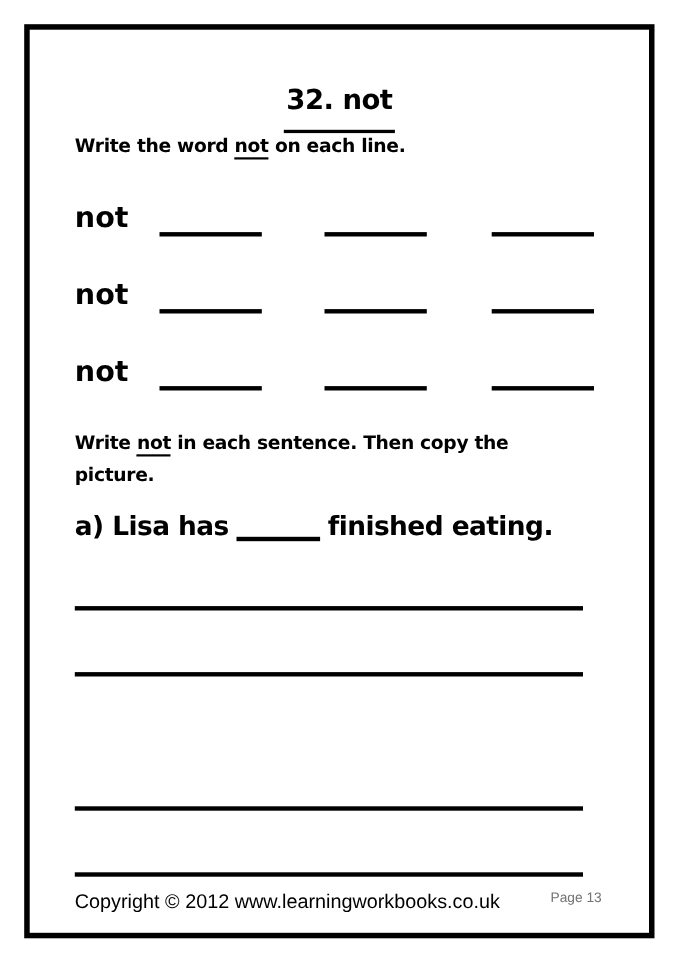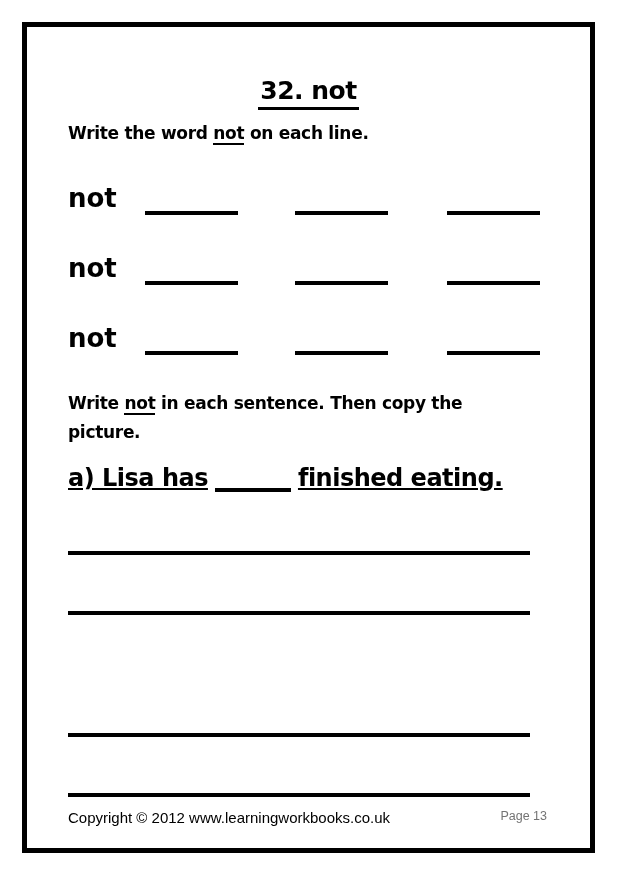--- a/index.html
+++ b/index.html
@@ -24,21 +24,21 @@
     width: 617px;
     text-align: center;
     font-size: 25px;
     font-weight: bold;
     letter-spacing: -0.5px;
     line-height: 27px;
   }
   .title-text {
     display: inline-block;
     border-bottom: 3px solid #000000;
-    padding: 0 2px 3px 2px;
+    padding: 0 2px 14px 2px;
   }
   .instr {
     position: absolute;
     left: 68px;
     font-weight: bold;
     font-size: 17px;
     letter-spacing: -0.3px;
     line-height: 29px;
   }
   .instr1 { top: 119px; }
@@ -66,21 +66,20 @@
   .b2 { left: 295px; }
   .b3 { left: 447px; }
   .sentence {
     position: absolute;
     left: 68px;
     font-size: 24px;
     font-weight: bold;
     letter-spacing: -0.5px;
     white-space: nowrap;
     line-height: 34px;
-    text-decoration: underline;
   }
   .sent-a { top: 461px; }
   .sent-b { top: 646px; }
   .sblank {
     display: inline-block;
     height: 0;
     border-bottom: 4px solid #000000;
     vertical-align: -6px;
     margin: 0 7px;
   }
@@ -94,21 +93,21 @@
     border-top: 4px solid #000000;
   }
   .wl1 { top: 551px; }
   .wl2 { top: 611px; }
   .wl3 { top: 733px; }
   .wl4 { top: 793px; }
   .footer-left {
     position: absolute;
     left: 68px; top: 809px;
     font-family: "Liberation Sans", sans-serif;
-    font-size: 15px;
+    font-size: 18px;
     color: #000000;
   }
   .footer-right {
     position: absolute;
     right: 70px; top: 809px;
     font-family: "Liberation Sans", sans-serif;
     font-size: 12.5px;
     color: #737373;
   }
 </style>

